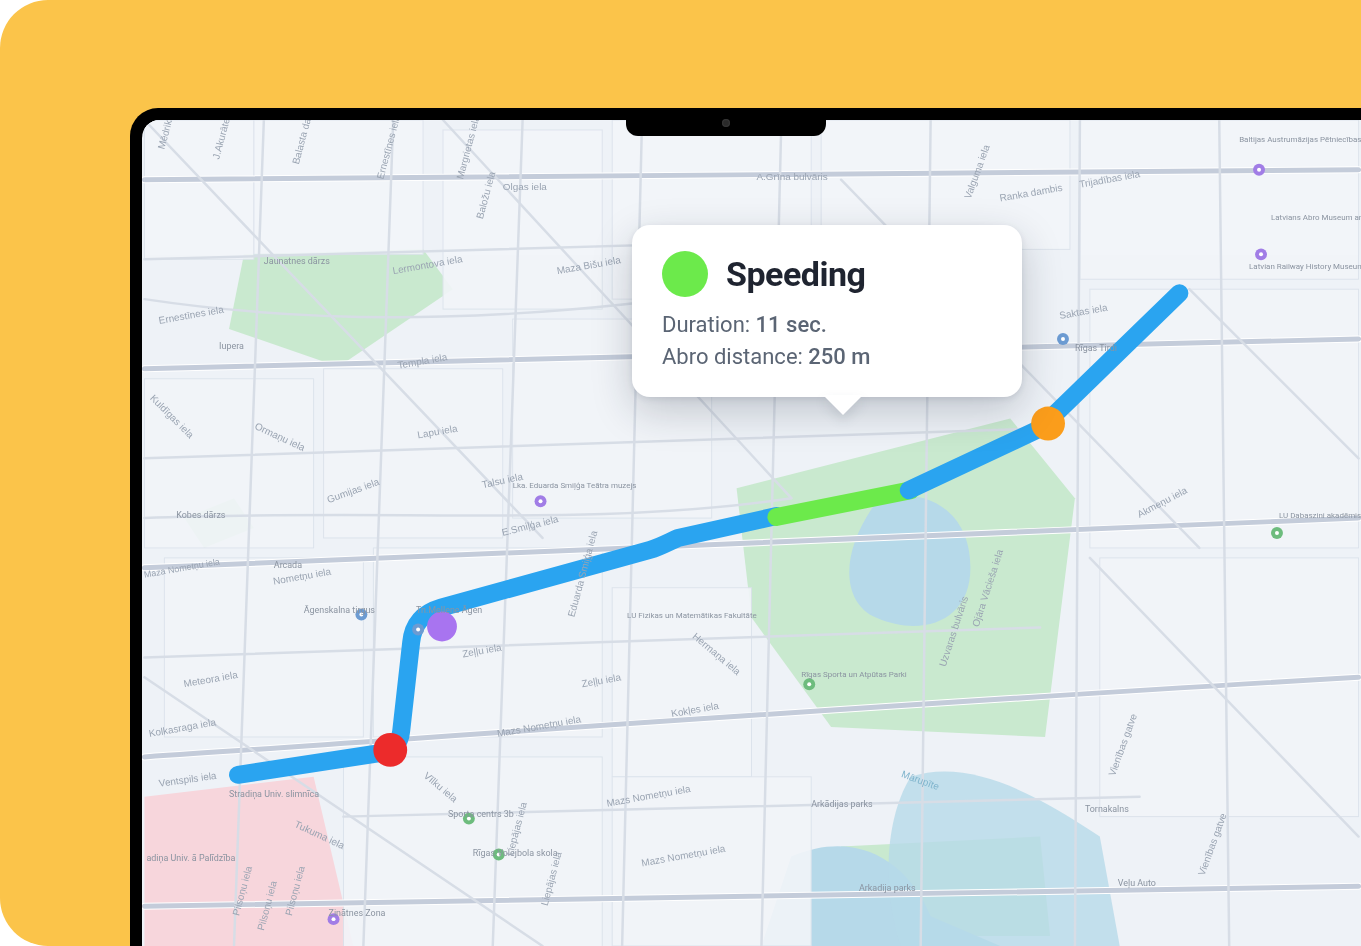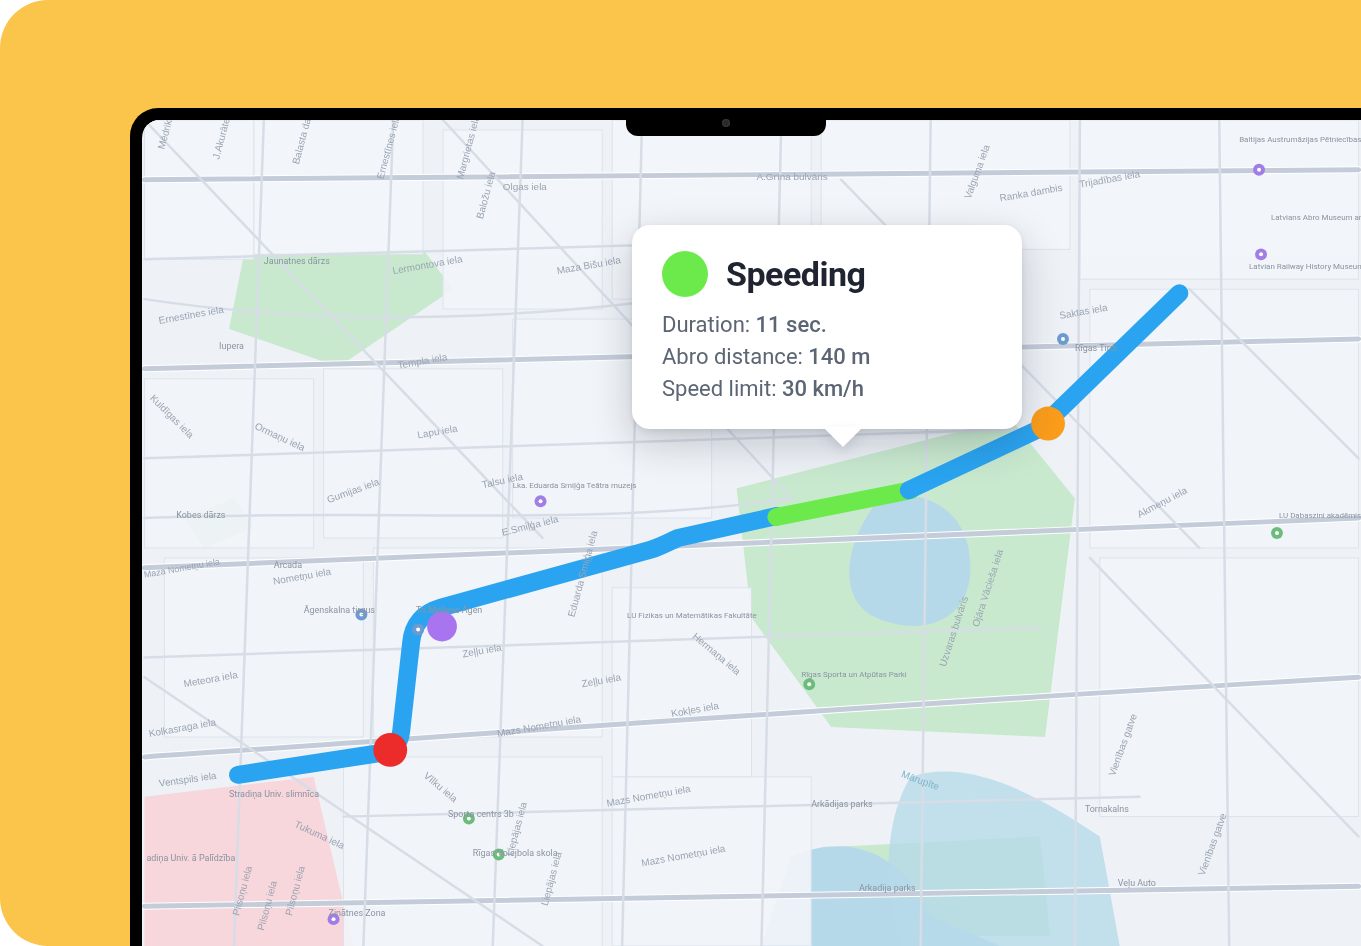--- a/index.html
+++ b/index.html
@@ -338,24 +338,20 @@
           <div class="card-dot"></div>
           <div class="card-title">Speeding</div>
         </div>
         <div class="card-body">
           <div class="card-row">
             <span>Duration:</span>
             <span class="val">11 sec.</span>
           </div>
           <div class="card-row">
             <span>Abro distance:</span>
-            <span class="val">140 m</span>
-          </div>
-          <div class="card-row">
-            <span>Speed limit:</span>
-            <span class="val">30 km/h</span>
+            <span class="val">250 m</span>
           </div>
         </div>
       </div>
 
     </div>
   </div>
 </div>
 
 </body></html>

